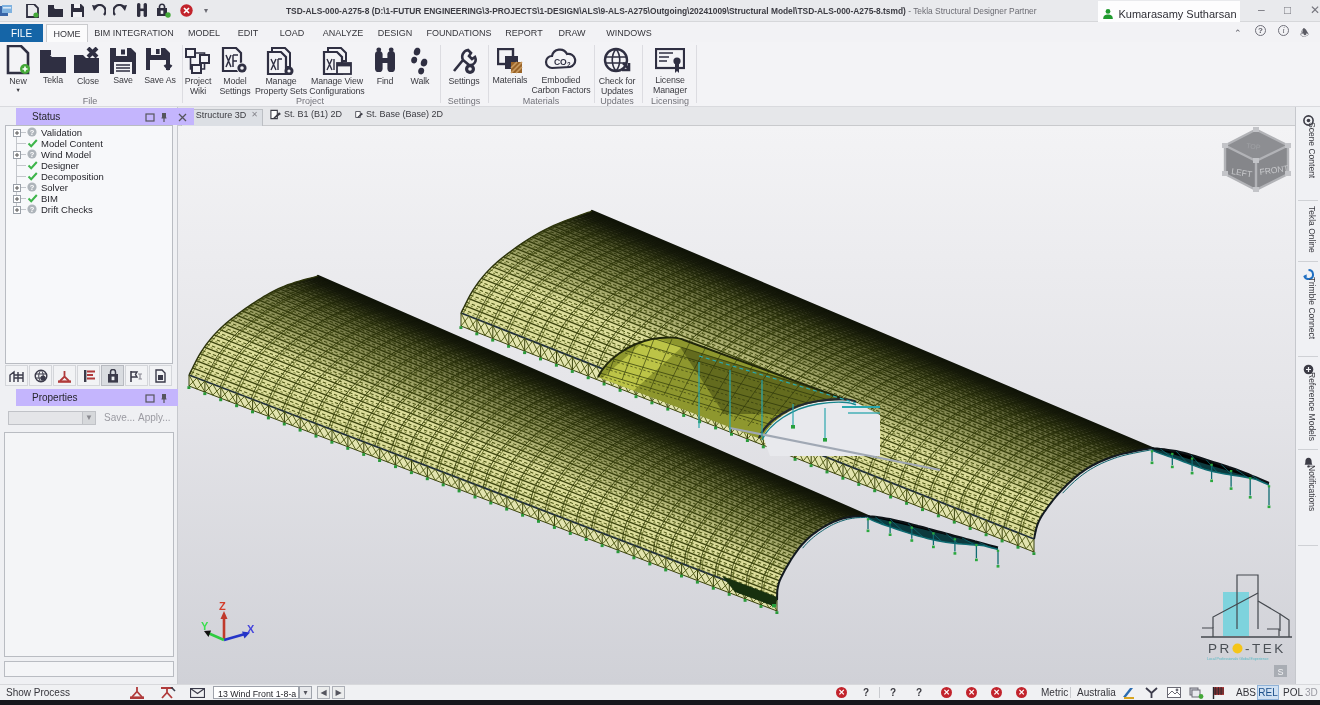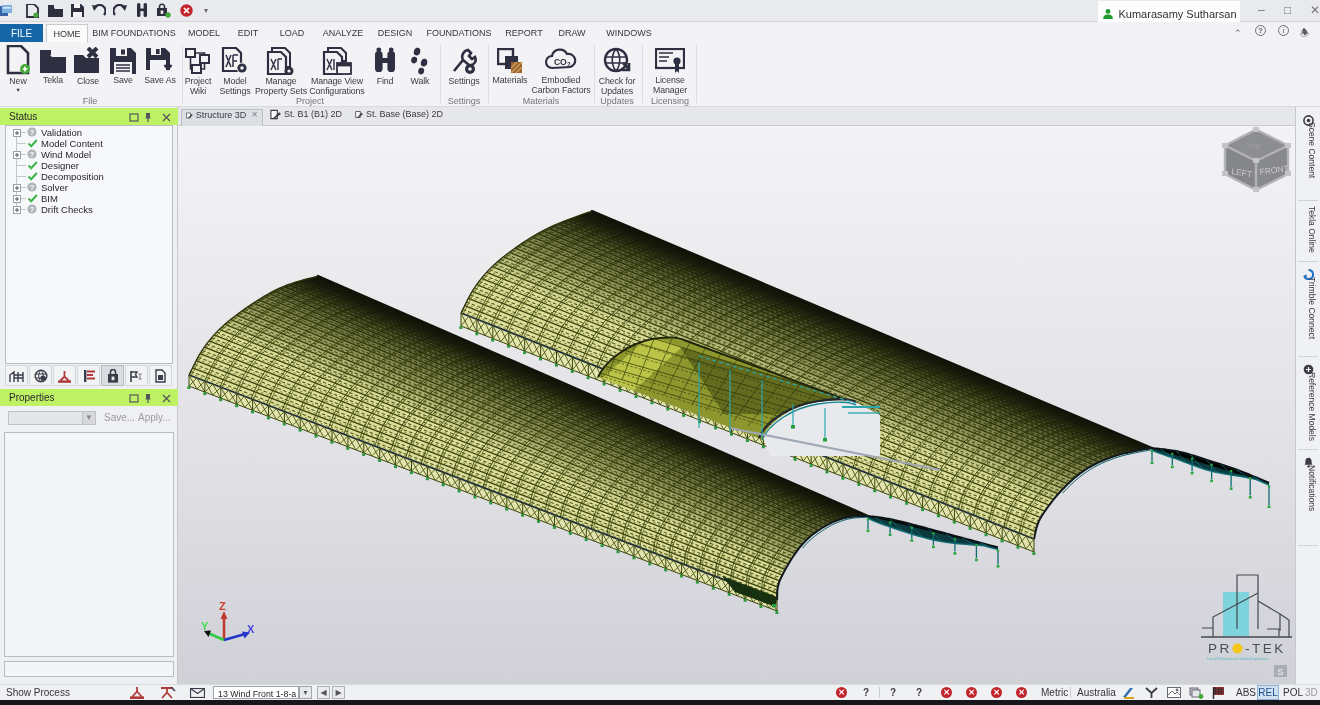--- a/index.html
+++ b/index.html
@@ -19,21 +19,21 @@
 .rgroup-label{position:absolute;top:54px;font-size:9px;color:#73737a;text-align:center}
 .rsep{position:absolute;top:3px;height:58px;width:1px;background:#dcdce1}
 .ritem{position:absolute;top:3px;text-align:center;font-size:8.8px;color:#3a3a40;line-height:9.6px;letter-spacing:-0.1px}
 .ritem svg{display:block;margin:0 auto 2px auto}
 
 #tabstrip{position:absolute;left:178px;top:107px;width:1117px;height:19px;background:#e6e7ea;border-bottom:1px solid #c9cacd}
 .dtab{position:absolute;top:2px;height:17px;font-size:9px;color:#3a3a40;display:flex;align-items:flex-start;white-space:nowrap}
 .dtab.active{background:#dcdfe4;border:1px solid #bcbfc4;border-bottom:none}
 
 #leftcol{position:absolute;left:0;top:107px;width:178px;height:577px;background:#eff0f3;border-right:1px solid #c6c8cd}
-.phead{position:absolute;left:0;width:178px;height:17px;background:#bef264;font-size:10px;color:#27272d;padding-left:9px;line-height:17px}
+.phead{position:absolute;left:16px;width:178px;height:17px;background:#c4b5fd;font-size:10px;color:#27272d;padding-left:16px;line-height:17px}
 .phead .pbtns{position:absolute;right:5px;top:3px;width:44px;height:11px}
 #tree{position:absolute;left:5px;top:18px;width:168px;height:239px;background:#f7f8fa;border:1px solid #b9bcc2;font-size:9.5px;color:#26262c}
 .trow{position:absolute;left:0;height:11px;line-height:11px;white-space:nowrap}
 #tabicons{position:absolute;left:5px;top:258px;height:21px}
 .ticon{position:absolute;top:0;width:23px;height:21px;border:1px solid #d4d6da;background:#f2f3f5}
 .ticon.sel{background:#d9dce0;border-color:#b7bac0}
 #props-dd{position:absolute;left:8px;top:304px;width:88px;height:14px;background:#e4e5e8;border:1px solid #c0c2c7}
 #props-dd .arr{position:absolute;right:0;top:0;width:13px;height:12px;background:#d6d8db;border-left:1px solid #c0c2c7;color:#8a8a90;font-size:8px;text-align:center;line-height:12px}
 .graybtn{position:absolute;top:305px;font-size:10px;color:#9b9ba2}
 #props-area{position:absolute;left:4px;top:325px;width:170px;height:225px;background:#f4f5f7;border:1px solid #b9bcc2}
@@ -88,32 +88,33 @@
       <rect x="1" y="5" width="10" height="8" fill="#2e2e3e"></rect>
       <path d="M3.5 5 V3.2 A2.6 2.6 0 0 1 8.5 3.2 V5" fill="none" stroke="#2e2e3e" stroke-width="1.6"></path>
       <rect x="4.7" y="7.5" width="2.6" height="3.4" fill="#f2f2f5"></rect>
       <circle cx="12" cy="12" r="2.7" fill="#44a838"></circle>
     </svg>
 <svg class="abs" style="left:180px;top:4px" width="13" height="13" viewBox="0 0 13 13">
       <circle cx="6.5" cy="6.5" r="6.2" fill="#c2242c"></circle>
       <path d="M4 4 L9 9 M9 4 L4 9" stroke="#fff" stroke-width="1.7"></path>
     </svg>
 <div class="abs" style="left:204px;top:6px;font-size:8px;color:#6a6a72">▾</div>
+  <div id="title-text">TSD-ALS-000-A275-8 (D:\1-FUTUR ENGINEERING\3-PROJECTS\1-DESIGN\ALS\9-ALS-A275\Outgoing\20241009\Structural Model\TSD-ALS-000-A275-8.tsmd) <span class="lite">- Tekla Structural Designer Partner</span></div>
   <div id="userchip"><svg width="12" height="12" viewBox="0 0 12 12" style="margin-right:5px">
         <circle cx="6" cy="3.4" r="2.4" fill="#1f9a2e"></circle>
         <path d="M1.2 11 C1.2 7.8 3.3 6.6 6 6.6 C8.7 6.6 10.8 7.8 10.8 11Z" fill="#1f9a2e"></path>
       </svg>Kumarasamy Sutharsan</div>
   <div class="winbtn" style="left:1258px">–</div>
   <div class="winbtn" style="left:1284px">□</div>
   <div class="winbtn" style="left:1310px">✕</div>
 </div>
 <div id="menurow">
   <div class="file">FILE</div>
   <div class="tab active" style="left:46px;width:42px">HOME</div>
-  <div class="tab" style="left:96px;width:76px">BIM FOUNDATIONS</div>
+  <div class="tab" style="left:96px;width:76px">BIM INTEGRATION</div>
   <div class="tab" style="left:184px;width:40px">MODEL</div>
   <div class="tab" style="left:234px;width:28px">EDIT</div>
   <div class="tab" style="left:276px;width:32px">LOAD</div>
   <div class="tab" style="left:318px;width:50px">ANALYZE</div>
   <div class="tab" style="left:374px;width:42px">DESIGN</div>
   <div class="tab" style="left:424px;width:70px">FOUNDATIONS</div>
   <div class="tab" style="left:502px;width:44px">REPORT</div>
   <div class="tab" style="left:552px;width:40px">DRAW</div>
   <div class="tab" style="left:602px;width:54px">WINDOWS</div>
   <div class="abs" style="left:1234px;top:6px;font-size:9px;color:#5b5b64">⌃</div>

